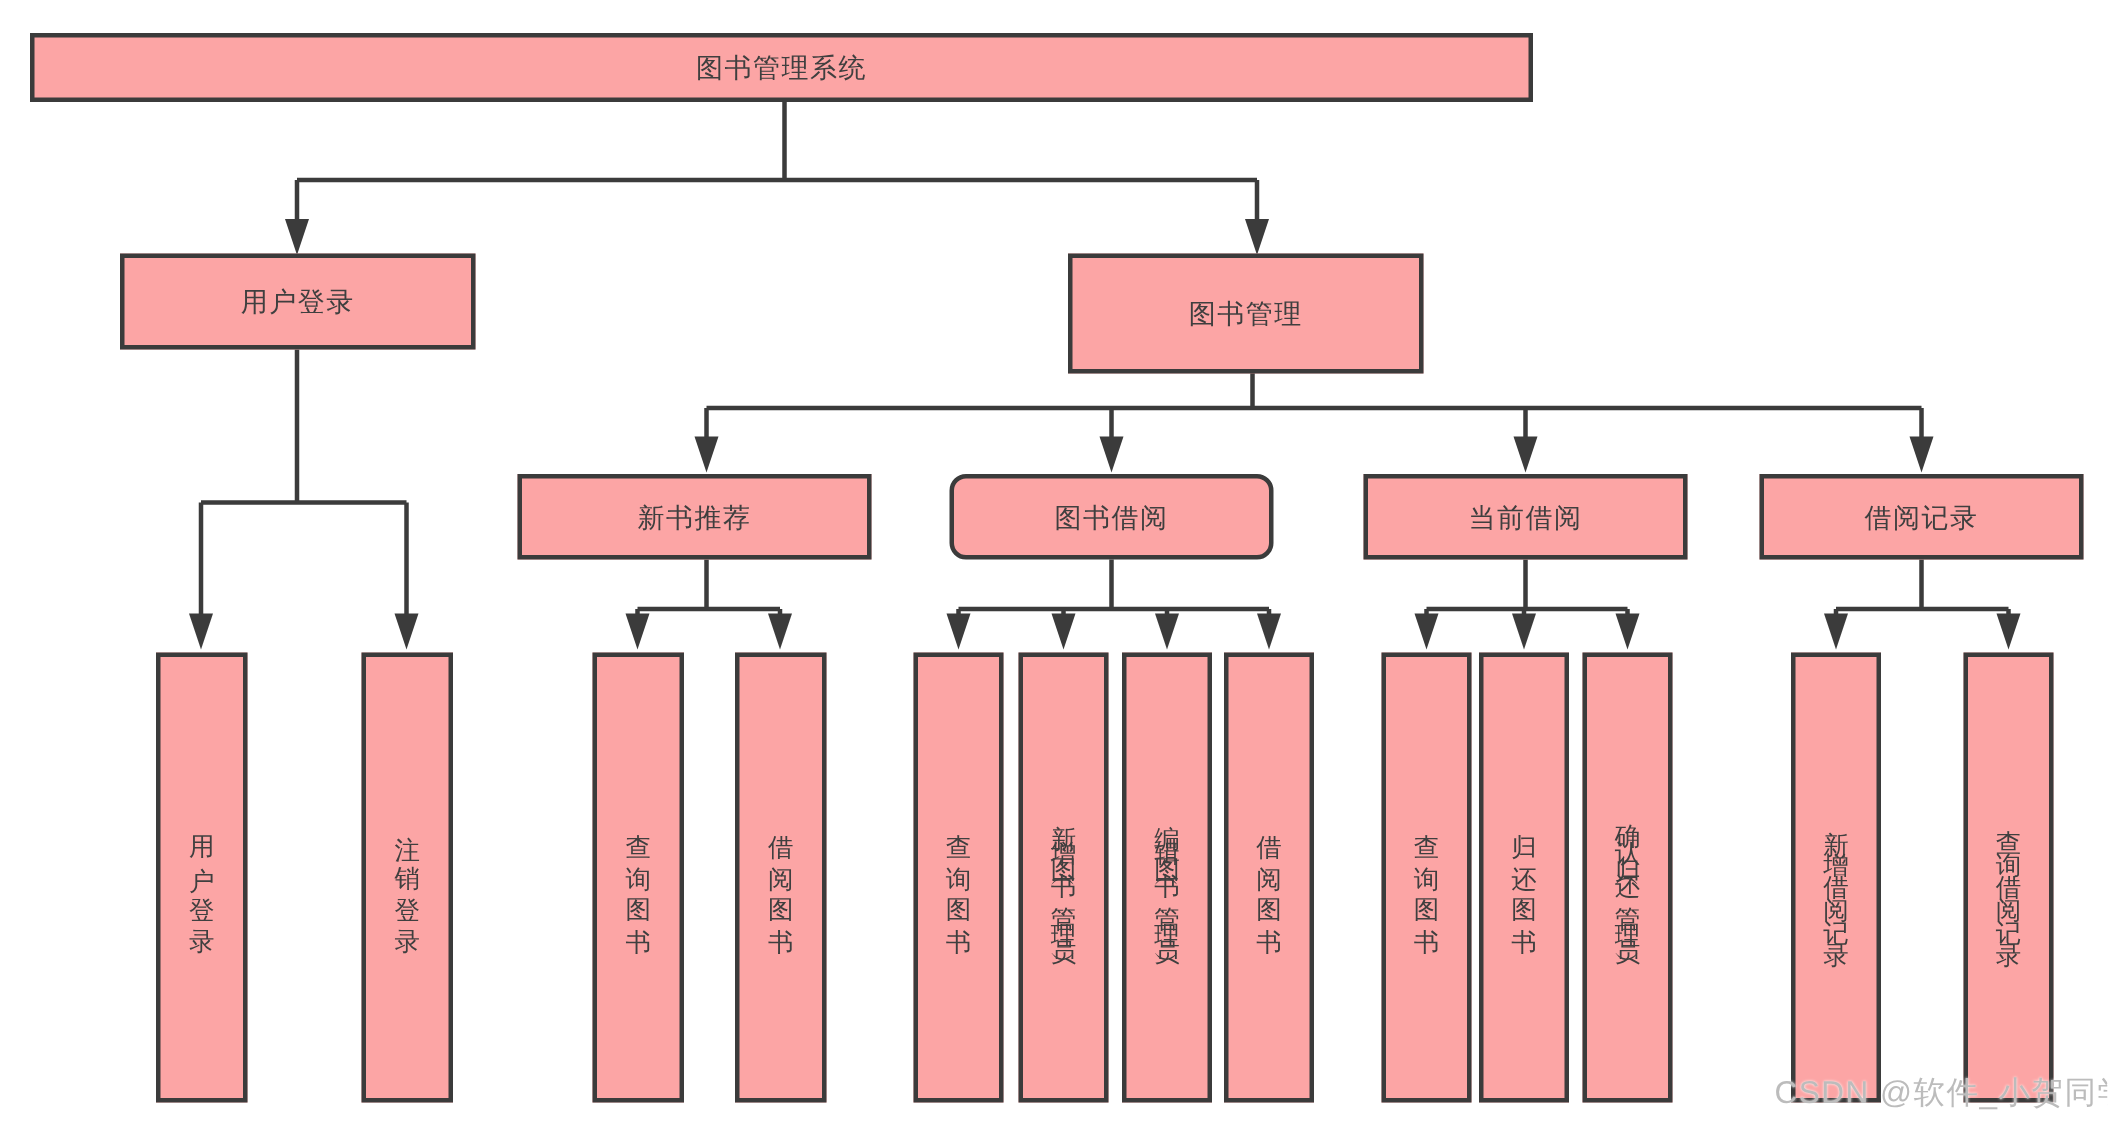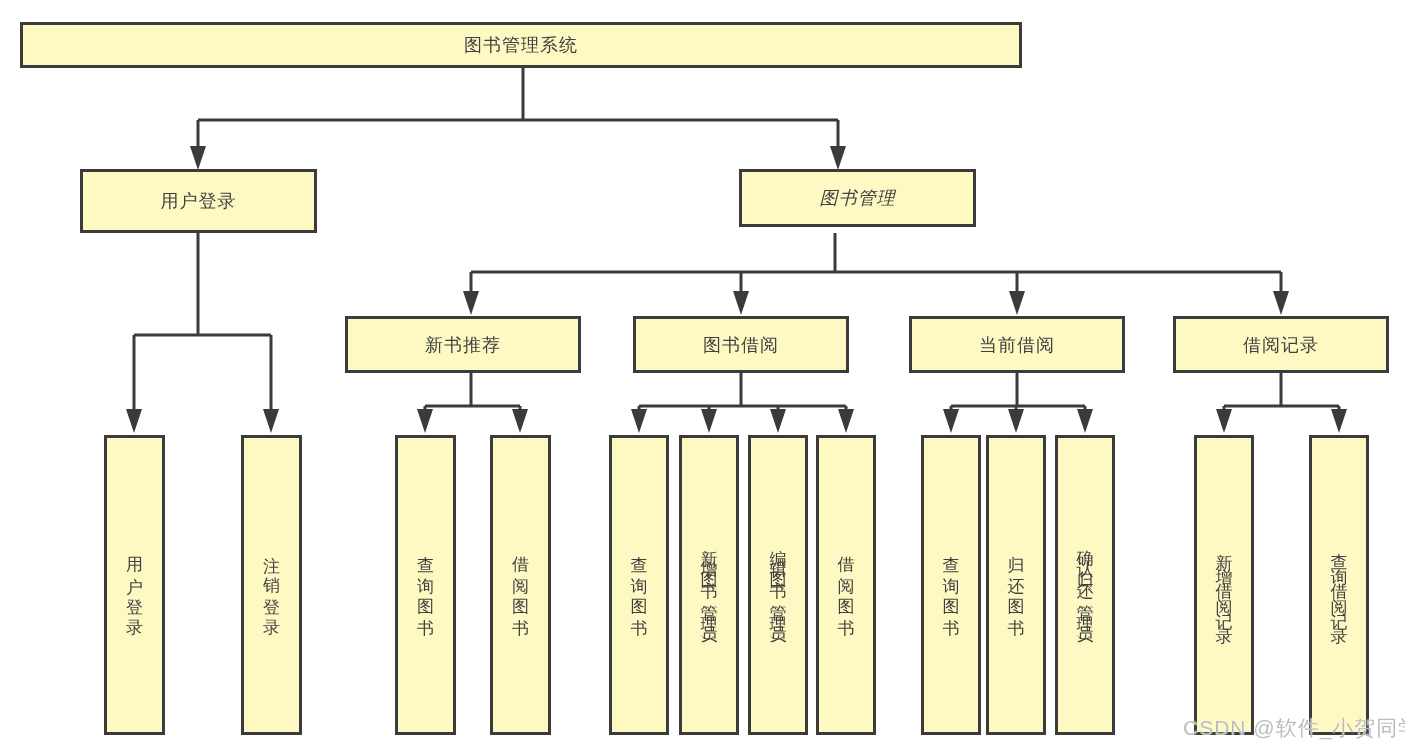--- a/index.html
+++ b/index.html
@@ -17,21 +17,21 @@
   }
   #wires {
     position: absolute;
     left: 0; top: 0;
     width: 1405px; height: 747px;
   }
   .box {
     position: absolute;
     box-sizing: border-box;
     border: 3px solid #3b3b3b;
-    background: #fef9c3;
+    background: #fca5a5;
     color: #3f3f3f;
     display: flex;
     align-items: center;
     justify-content: center;
   }
   .hbox {
     font-size: 18px;
     letter-spacing: 1px;
     line-height: 1;
   }
@@ -44,23 +44,23 @@
     font-size: 17px;
     line-height: 1;
   }
   .ls4 { letter-spacing: 21px; }
   .ls6 { letter-spacing: 15px; }
   .ls9 { letter-spacing: 11px; }
 
   
   .n-root  { left: 20px;   top: 22px;  width: 1002px; height: 46px; }
   .n-login { left: 80px;   top: 169px; width: 237px;  height: 64px; }
-  .n-mgmt  { left: 739px;  top: 169px; width: 237px;  height: 58px; font-style: italic; }
+  .n-mgmt  { left: 712px;  top: 169px; width: 237px;  height: 80px; }
   .n-new   { left: 345px;  top: 316px; width: 236px;  height: 57px; }
-  .n-bor   { left: 633px;  top: 316px; width: 216px;  height: 57px; }
+  .n-bor   { left: 633px;  top: 316px; width: 216px;  height: 57px; border-radius: 11px; }
   .n-cur   { left: 909px;  top: 316px; width: 216px;  height: 57px; }
   .n-rec   { left: 1173px; top: 316px; width: 216px;  height: 57px; }
 
   
   .lf-1a { left: 104px; }
   .lf-1b { left: 241px; }
   .lf-2a { left: 395px; }
   .lf-2b { left: 490px; }
   .lf-3a { left: 609px; width: 60px; }
   .lf-3b { left: 679px; width: 60px; }

